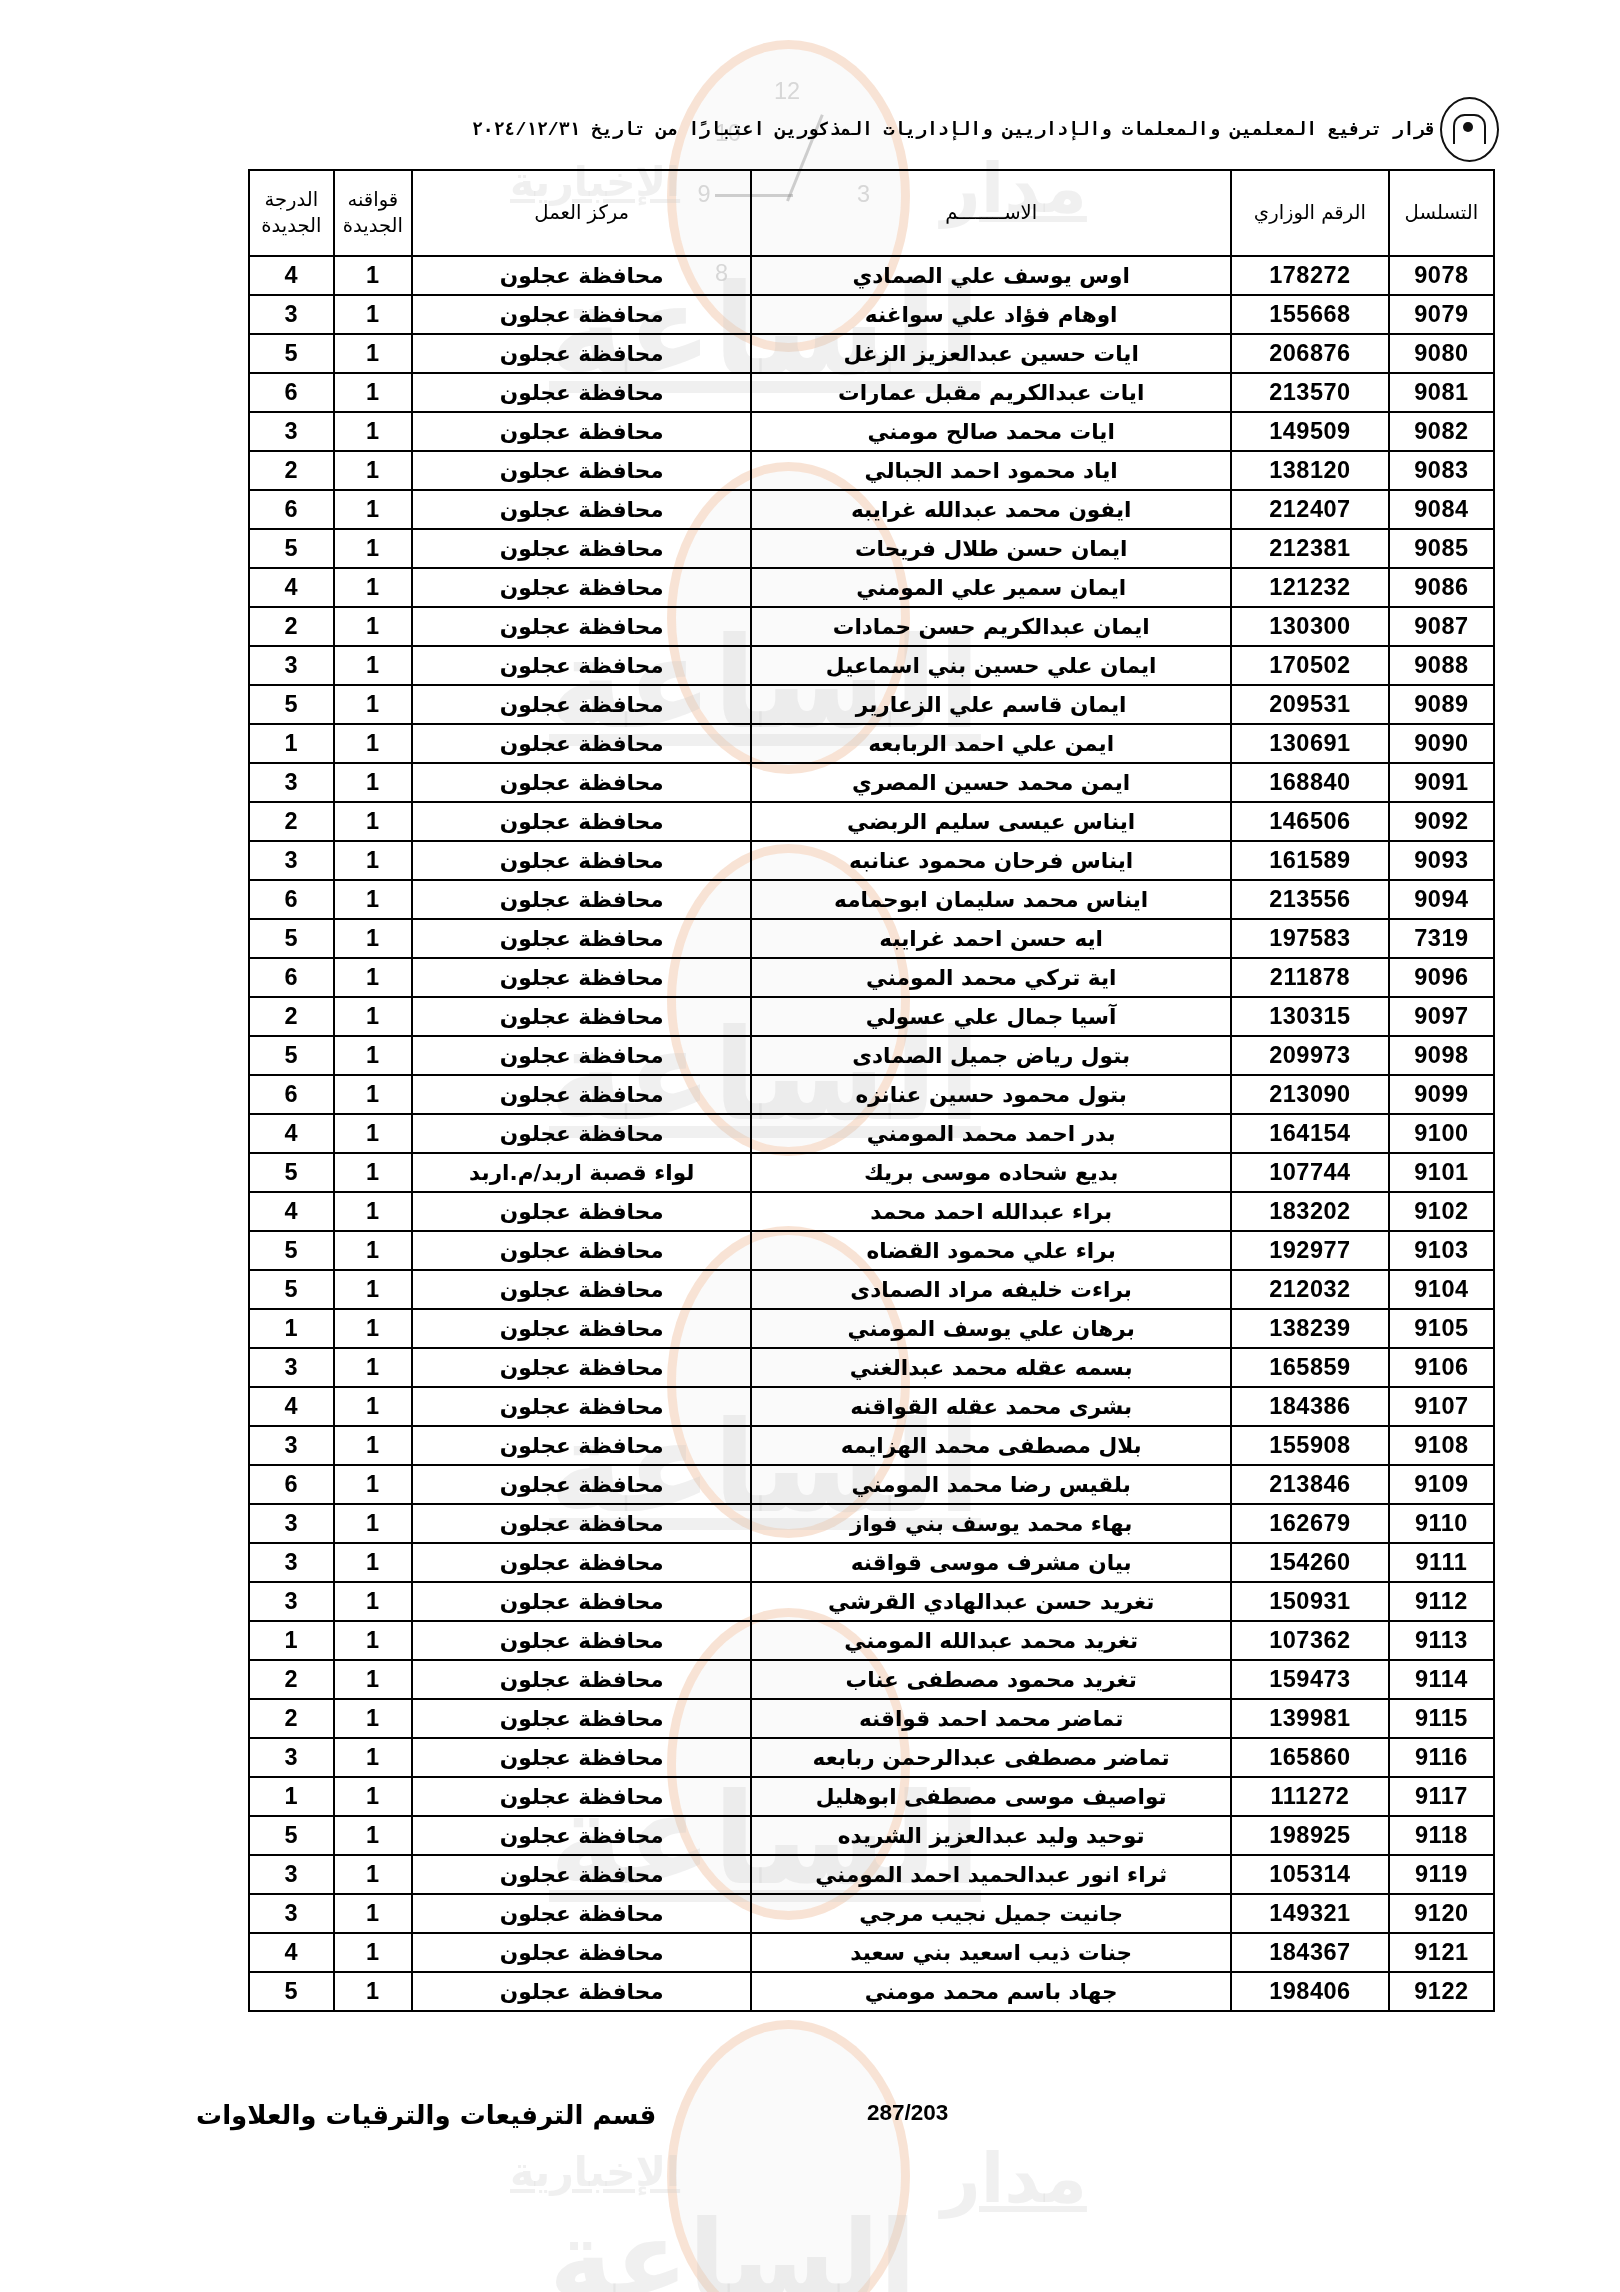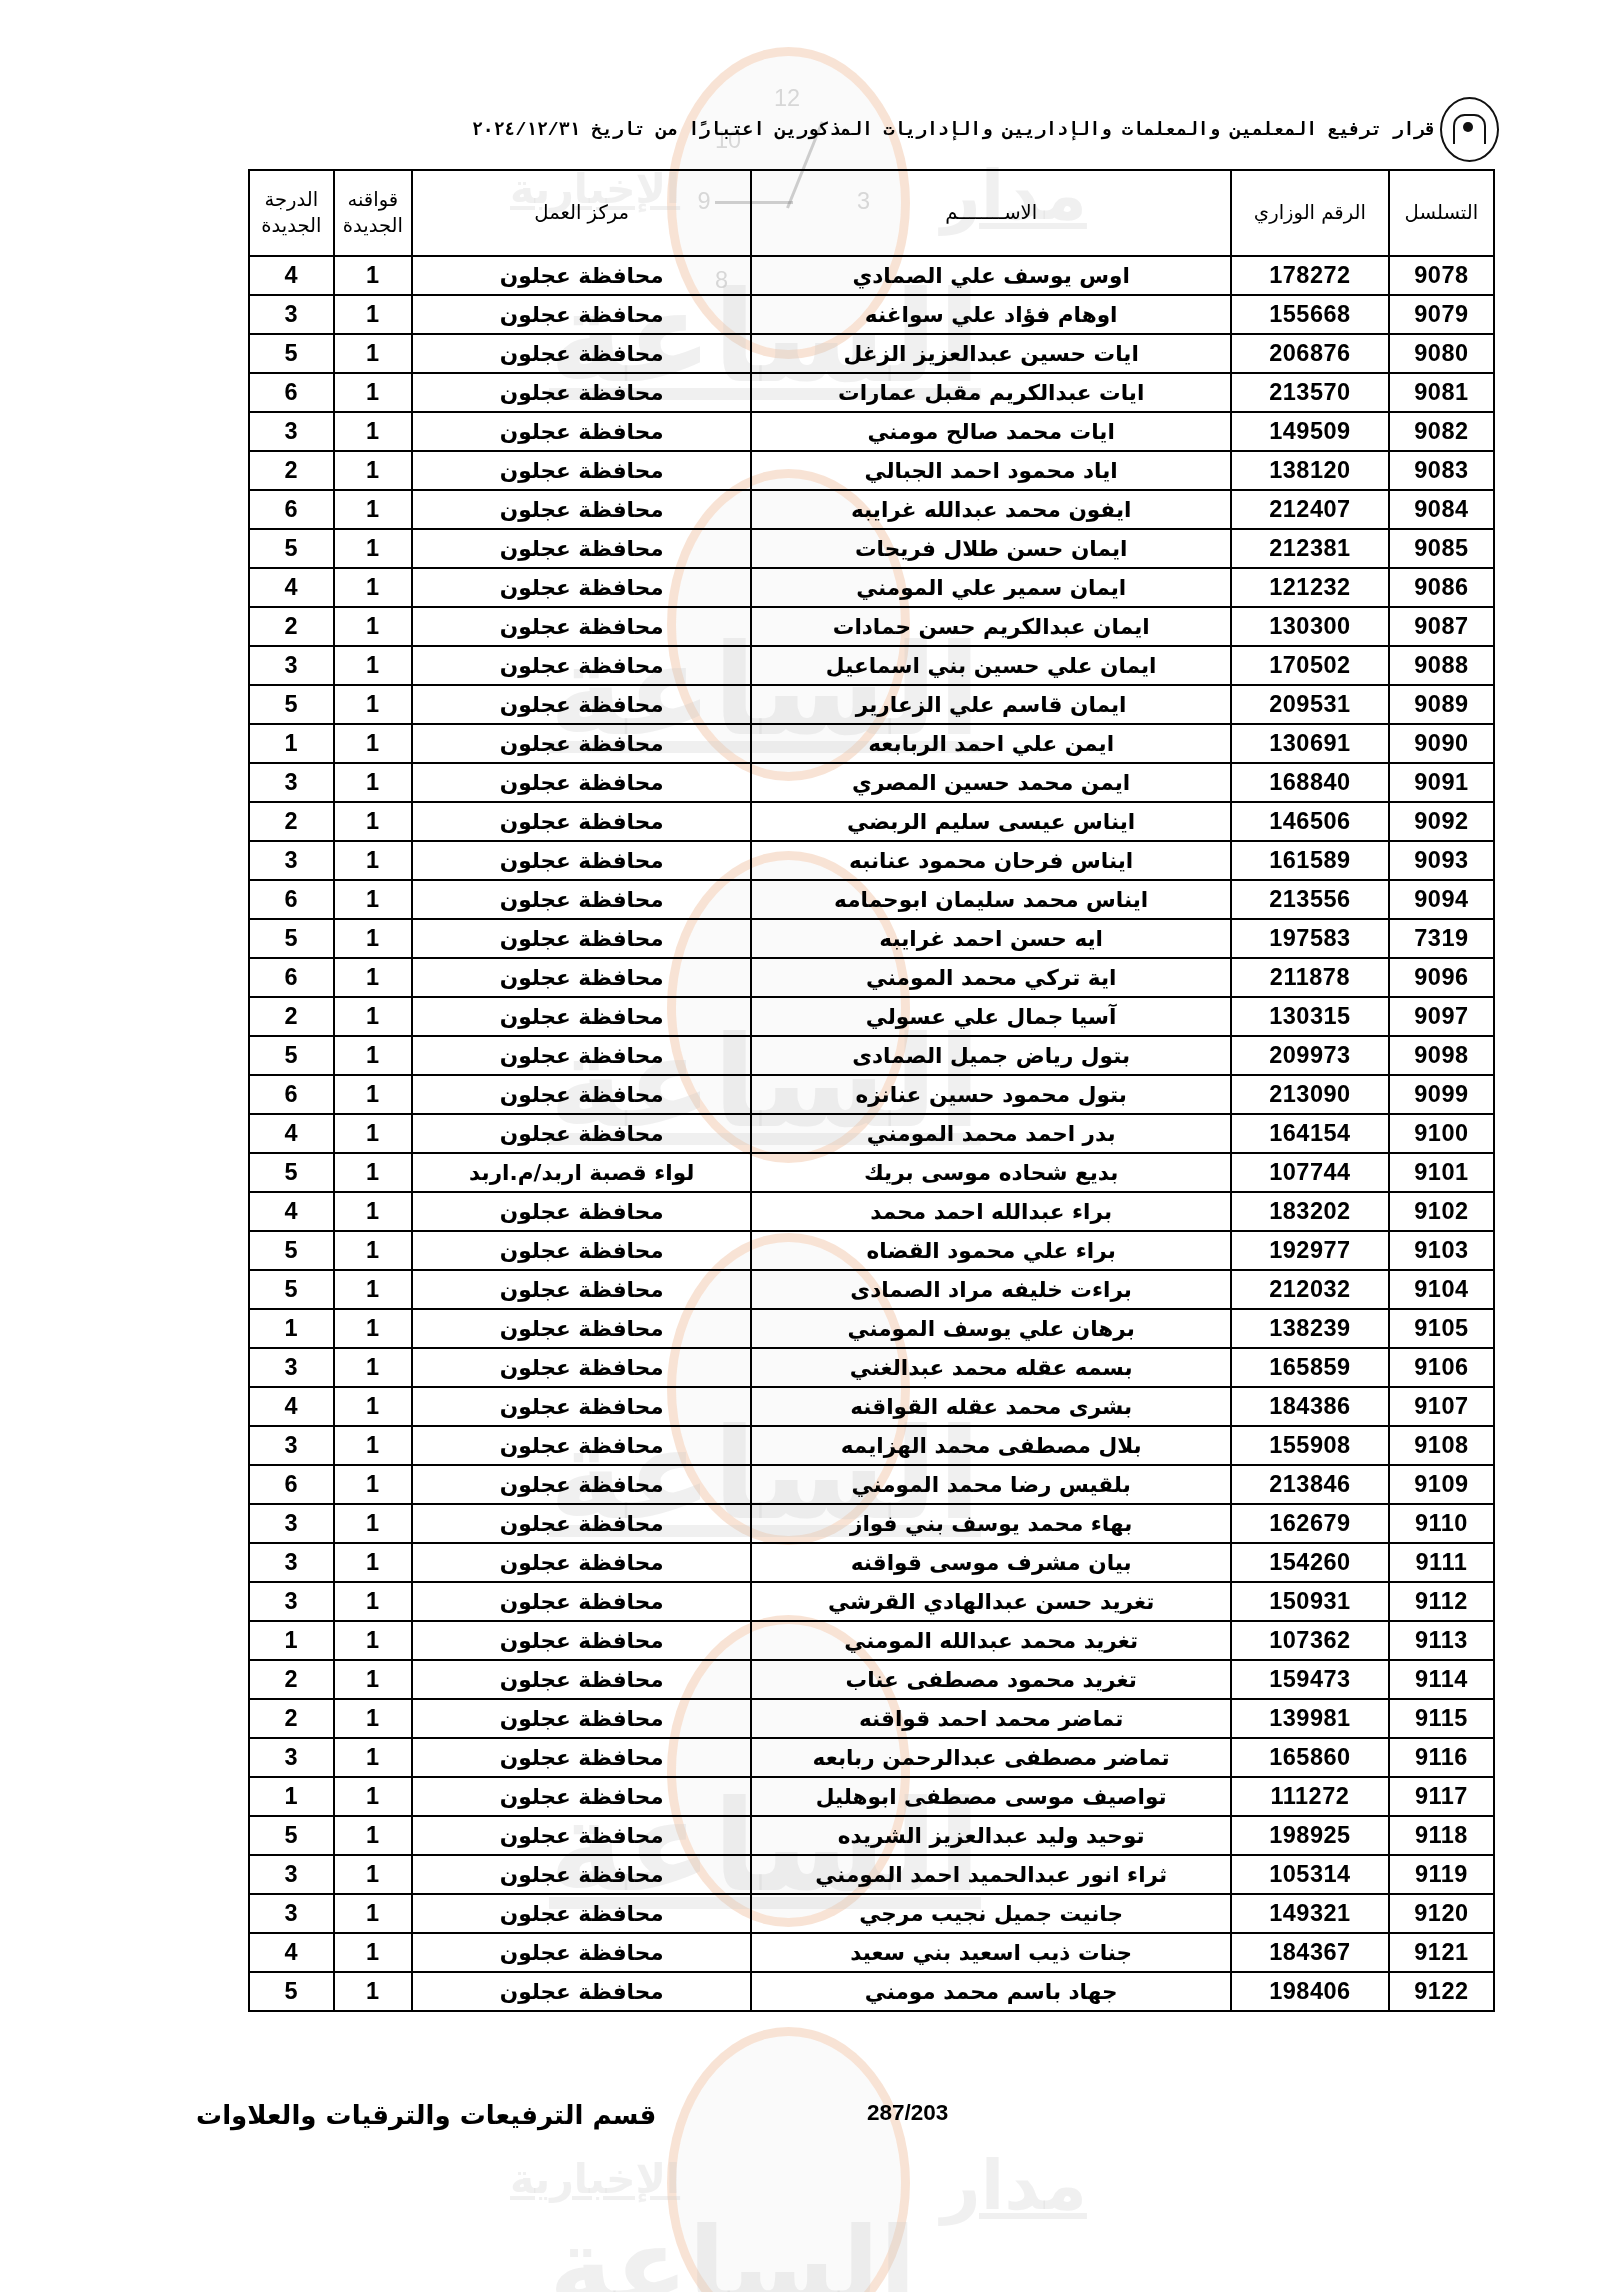--- a/index.html
+++ b/index.html
@@ -181,21 +181,21 @@
       position: absolute;
       left: 867px;
       font-size: 22.5px;
       font-weight: bold;
       font-family: Liberation Sans, sans-serif;
     }
   </style>
 </head>
 <body>
 
-<div class="watermark" style="top:8px;height:2153px;">
+<div class="watermark" style="top:1px;height:2153px;">
   <div class="wm-clock" style="left:667px;top:39px;">
     <span class="num" style="left:98px;top:29px;">12</span>
     <span class="num" style="left:21.6px;top:132px;">9</span>
     <span class="num" style="left:181px;top:132px;">3</span>
     <span class="num" style="left:39px;top:71px;">10</span>
     <span class="num" style="left:39px;top:211px;">8</span>
     <div class="hand-h"></div>
     <div class="hand-m"></div>
   </div>
   <div class="wm-text" style="left:510px;top:157px;font-size:41px;">الإخبارية</div>

